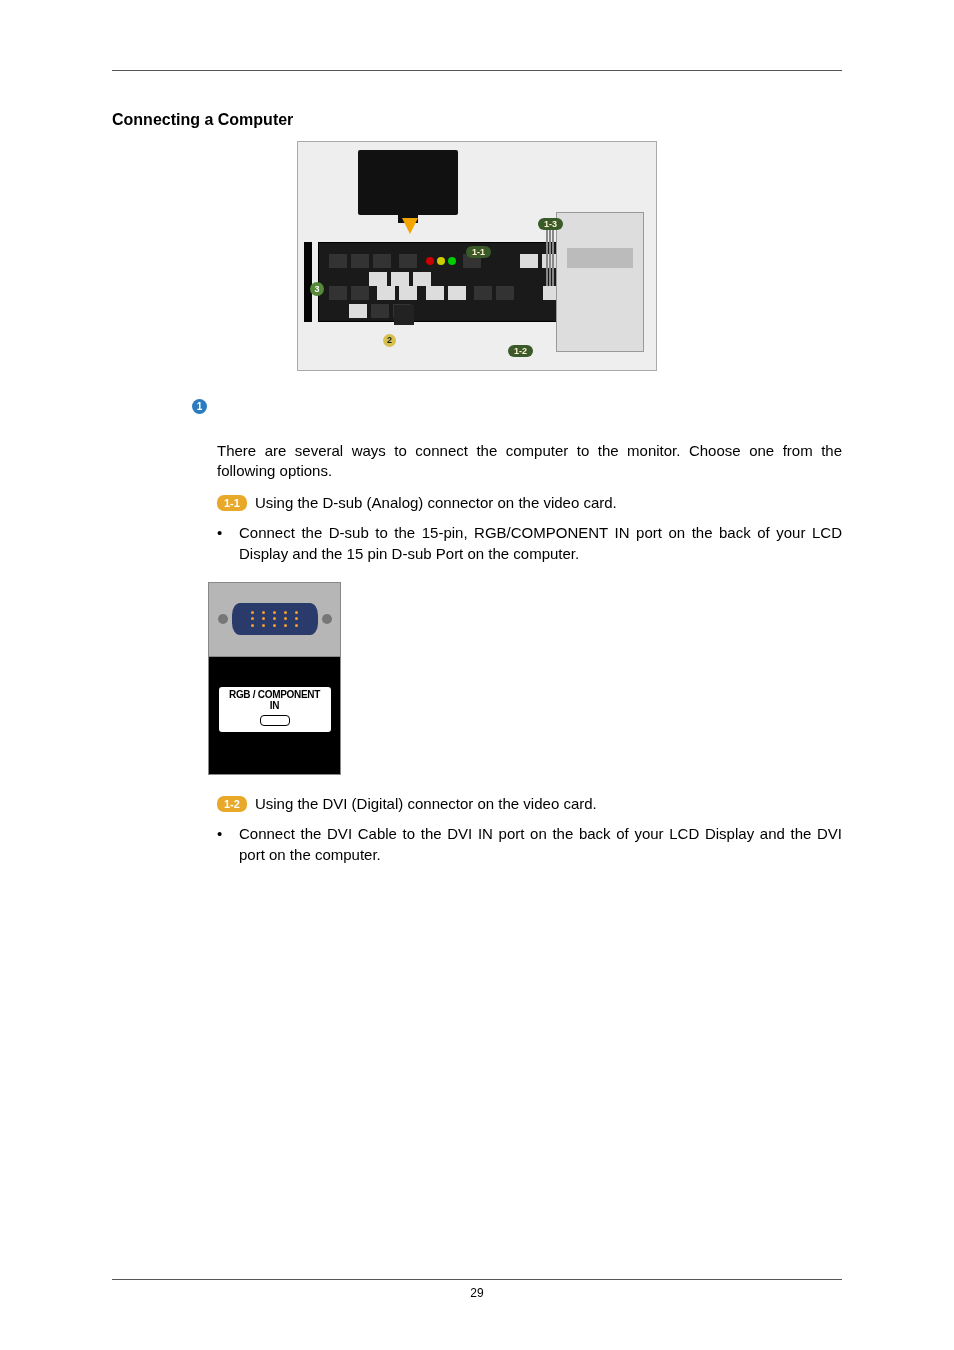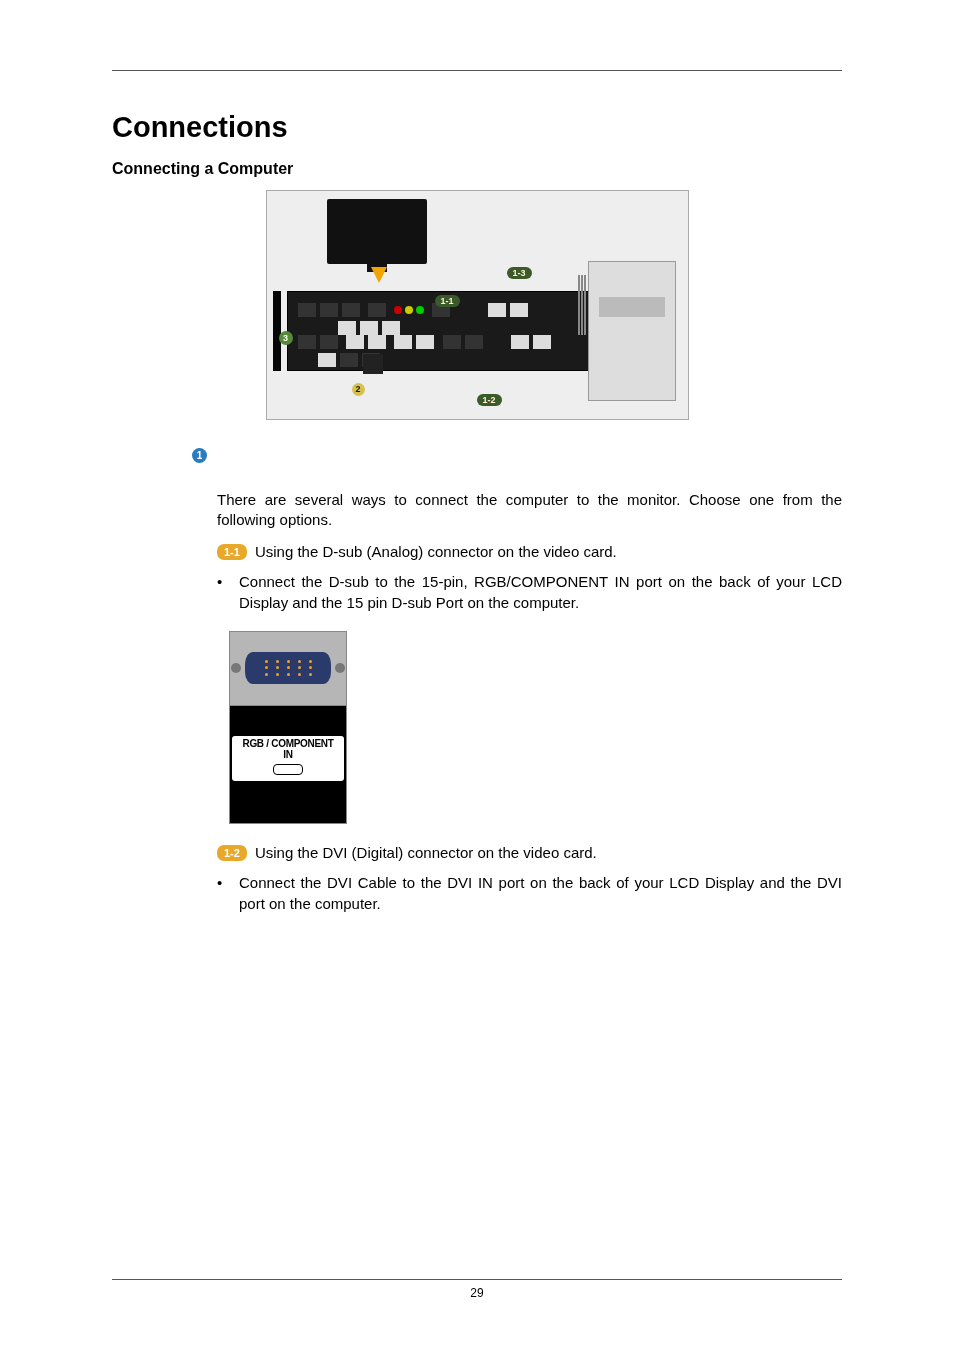--- a/index.html
+++ b/index.html
@@ -14,21 +14,21 @@
   .page {
     width: 954px;
     height: 1350px;
     padding: 70px 112px 0 112px;
     position: relative;
   }
   .hr-top { border-top: 1px solid #555; margin-bottom: 40px; }
   h1 { font-size: 29px; font-weight: bold; margin-bottom: 16px; }
   h2 { font-size: 16px; font-weight: bold; margin-bottom: 12px; }
   .diagram {
-    width: 423px;
+    width: 360px;
     height: 230px;
     margin: 0 auto 26px auto;
     background: #eee;
     border: 1px solid #aaa;
     position: relative;
     overflow: hidden;
   }
   
   .monitor {
     position: absolute; left: 60px; top: 8px; width: 100px; height: 65px;
@@ -90,21 +90,21 @@
   .pill {
     display: inline-block; background: #e8a829; color: #fff; font-size: 11px;
     padding: 2px 7px; border-radius: 7px; font-weight: bold; margin-right: 8px;
     vertical-align: 1px;
   }
   .sub-line { font-size: 15px; }
   .bullet-list { margin-left: 25px; margin-top: 10px; }
   .bullet-li { display: flex; font-size: 15px; line-height: 1.4; text-align: justify; }
   .bullet-li .dot-char { flex: 0 0 22px; }
   .port-figure {
-    width: 118px; margin: 18px 0 20px 37px;
+    width: 133px; margin: 18px 0 20px 16px;
   }
   .pf-top {
     height: 75px; background: #b6b6b6; border: 1px solid #888;
     display: flex; align-items: center; justify-content: center;
   }
   .vga-conn {
     width: 86px; height: 32px; background: #2a3a6a; border-radius: 8px/12px;
     display: flex; align-items: center; justify-content: center; position: relative;
   }
   .vga-screw { width: 10px; height: 10px; border-radius: 50%; background: #777; position: absolute; top: 11px; }
@@ -125,21 +125,20 @@
   }
   .footer .hr-bot { border-top: 1px solid #555; margin-bottom: 6px; }
   .footer .pn { font-size: 12px; }
 </style>
 </head>
 <body>
 
 <div class="page">
   <div class="hr-top"></div>
 
-  <h1>Connections</h1>
   <h2>Connecting a Computer</h2>
 
   <div class="diagram">
     <div class="monitor"></div>
     <div class="arrow-down"></div>
     <div class="dvr-end"></div>
     <div class="dvr">
       <div class="row r1">
         <span class="port"></span><span class="port"></span><span class="port"></span>
         <span class="port"></span>

